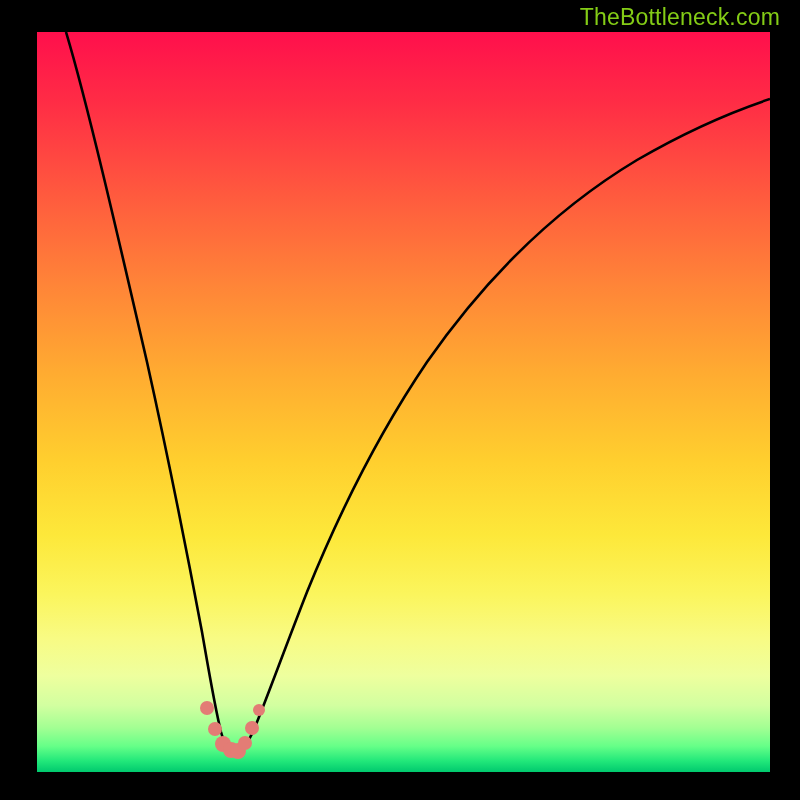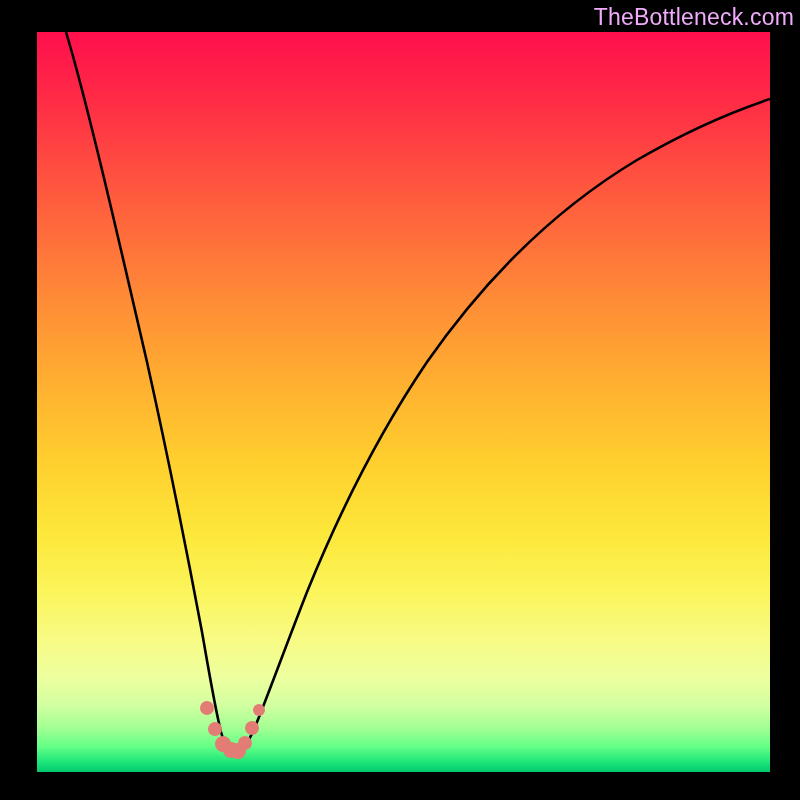--- a/index.html
+++ b/index.html
@@ -39,22 +39,22 @@
       #d2ffa0 91%,
       #a3ff93 94%,
       #66ff88 96.5%,
       #22e87a 98.5%,
       #00c96e 100%
     );
   }
   .watermark {
     position: absolute;
     top: 4px;
-    right: 6px;
-    color: #f0abfc;
+    right: 20px;
+    color: #84cc16;
     font-size: 23px;
     letter-spacing: 0.2px;
     font-weight: 400;
     text-align: right;
   }
   svg.curve {
     position: absolute;
     left: 0; top: 0;
     width: 733px; height: 740px;
   }

